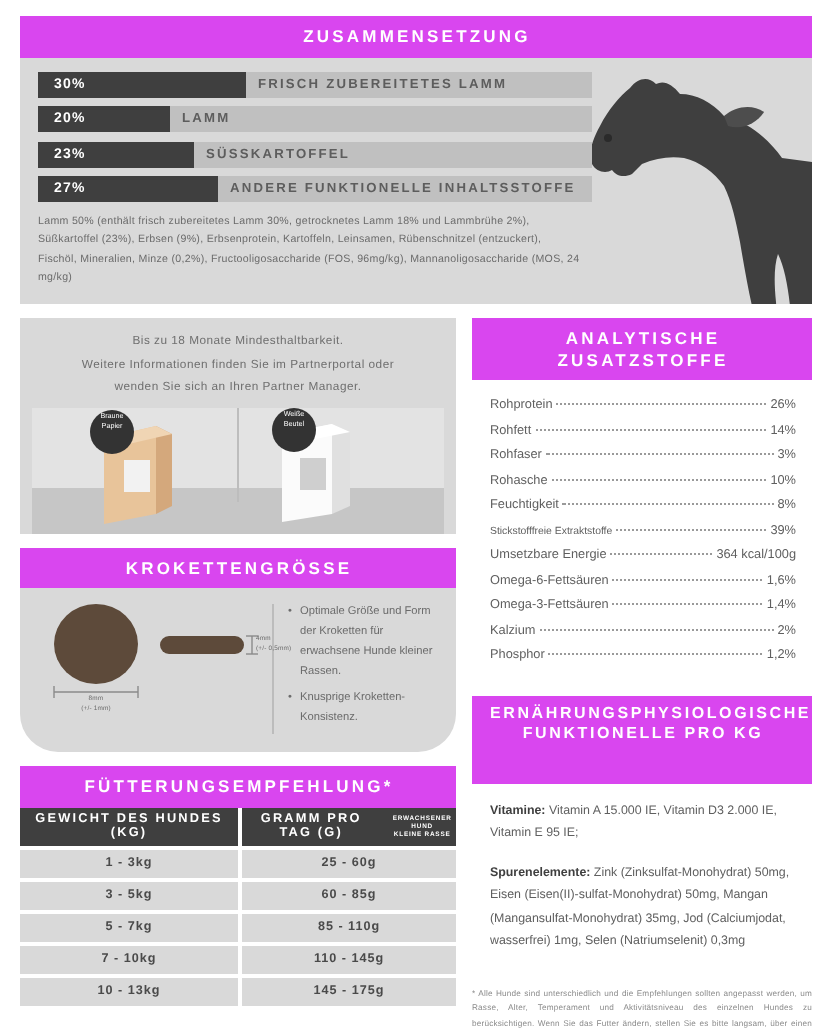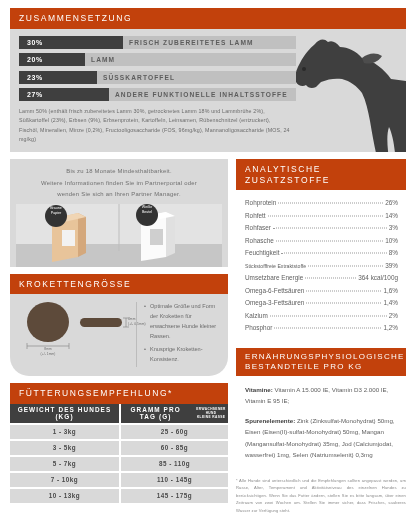--- a/index.html
+++ b/index.html
@@ -6,25 +6,25 @@
   body{
     width:416px;height:514px;background:#ffffff;
     font-family:"Liberation Sans", sans-serif;
     color:#4a4a4a;overflow:hidden;
   }
   .page{position:relative;width:416px;height:514px;box-sizing:border-box;padding:8px 10px 4px 10px;}
 
   
   .panel{background:#d9d9d9;}
   .bar-title{
-    background:#c2410c;color:#ffffff;
-    font-size:8.5px;letter-spacing:1.6px;font-weight:400;
-    padding:5px 8px 5px 9px;line-height:1.25;
-  }
-  .bar-title.two-line{font-size:8px;letter-spacing:1.3px;padding-top:4px;padding-bottom:4px;}
+    background:#d946ef;color:#ffffff;
+    font-size:8.5px;letter-spacing:1.6px;font-weight:700;
+    padding:5px 8px 5px 9px;line-height:1.25;text-align:center;
+  }
+  .bar-title.two-line{font-size:8px;letter-spacing:1.3px;padding-top:4px;padding-bottom:20px;}
 
   
   .sec1{position:relative;width:396px;background:#d9d9d9;overflow:hidden;}
   .sec1 .bar-title{width:100%;box-sizing:border-box;}
   .sec1-body{position:relative;padding:7px 9px 8px 9px;}
   .ingr-list{position:relative;width:277px;}
   .ingr-row{position:relative;height:13px;margin-bottom:4.5px;background:#c0c0c0;}
   .ingr-fill{position:absolute;left:0;top:0;height:13px;background:#3f3f3f;}
   .ingr-pct{
     position:absolute;left:8px;top:0;height:13px;line-height:13px;
@@ -328,21 +328,21 @@
             <span class="anal-name">Phosphor</span>
             <span class="anal-dots"></span>
             <span class="anal-val">1,2%</span>
           </div>
         </div>
       </div>
 
       <div class="nutr">
         <div class="bar-title two-line">
           <span>ERNÄHRUNGSPHYSIOLOGISCHE</span><br>
-          <span>BESTANDTEILE PRO KG</span>
+          <span>FUNKTIONELLE PRO KG</span>
         </div>
         <div class="nutr-body">
           <p class="nutr-p">
             <b>Vitamine:</b><span> Vitamin A 15.000 IE, Vitamin D3 2.000 IE, Vitamin E 95 IE;</span>
           </p>
           <p class="nutr-p">
             <b>Spurenelemente:</b><span> Zink (Zinksulfat-Monohydrat) 50mg, Eisen (Eisen(II)-sulfat-Monohydrat) 50mg, Mangan (Mangansulfat-Monohydrat) 35mg, Jod (Calciumjodat, wasserfrei) 1mg, Selen (Natriumselenit) 0,3mg</span>
           </p>
         </div>
       </div>

